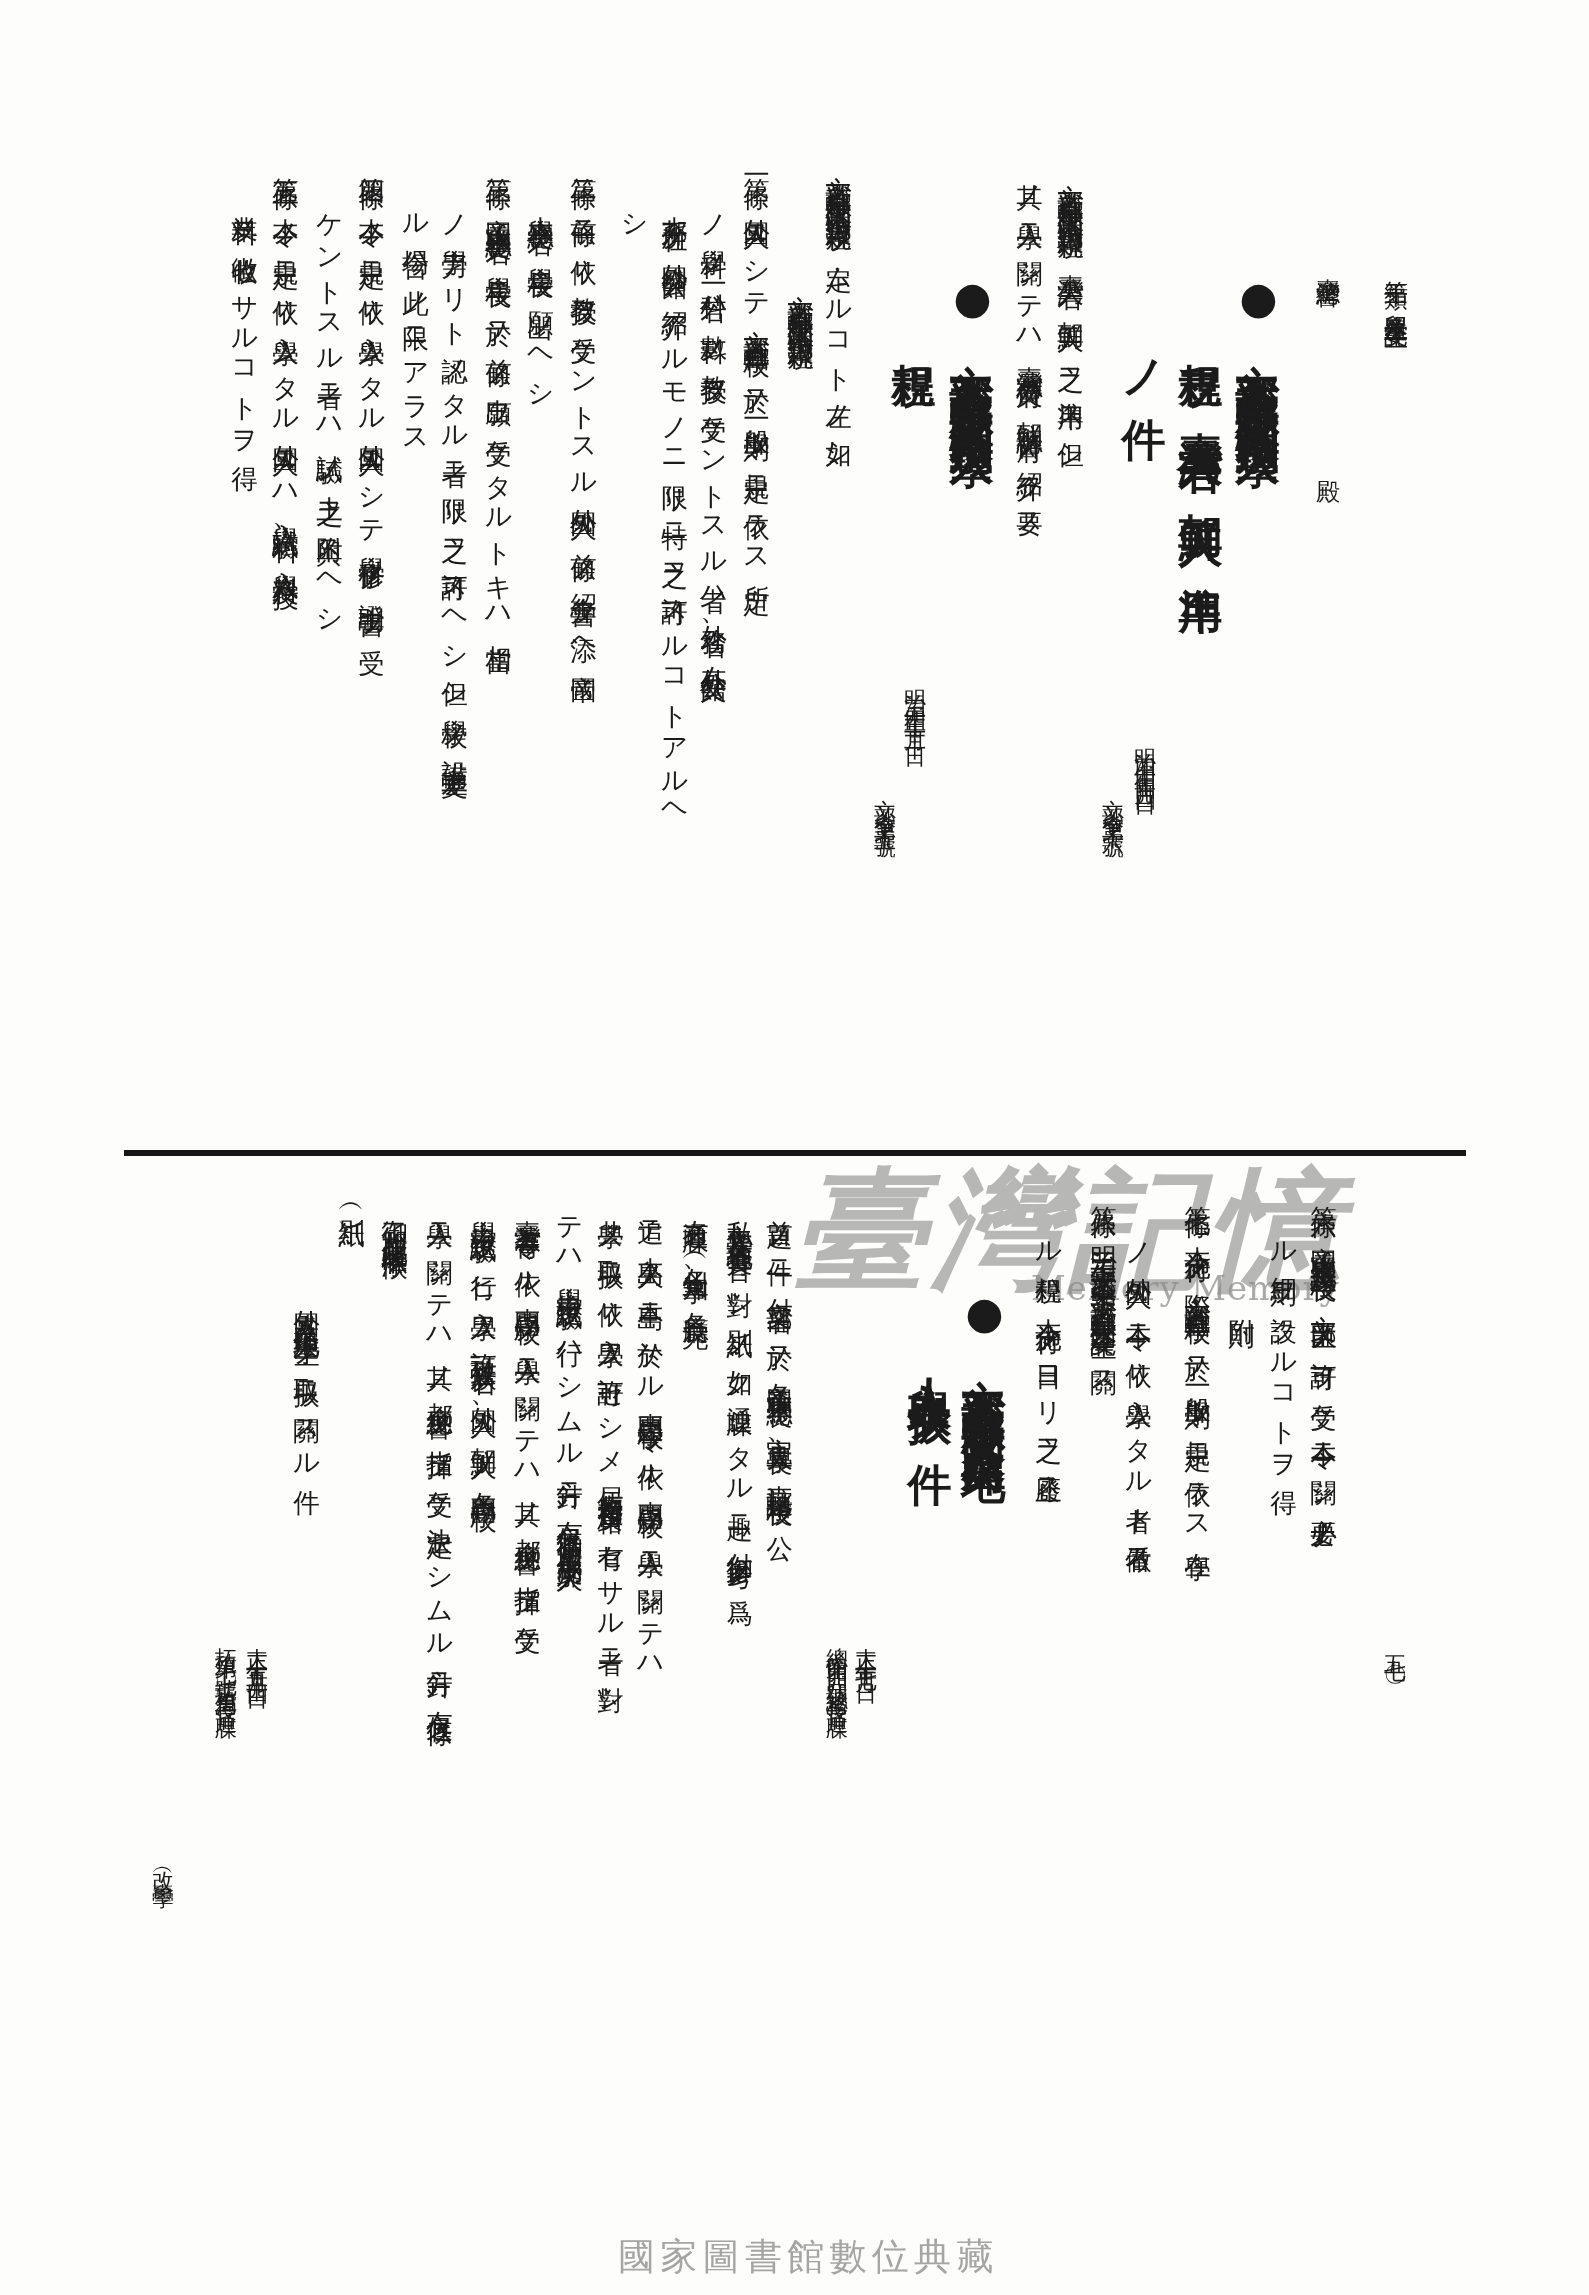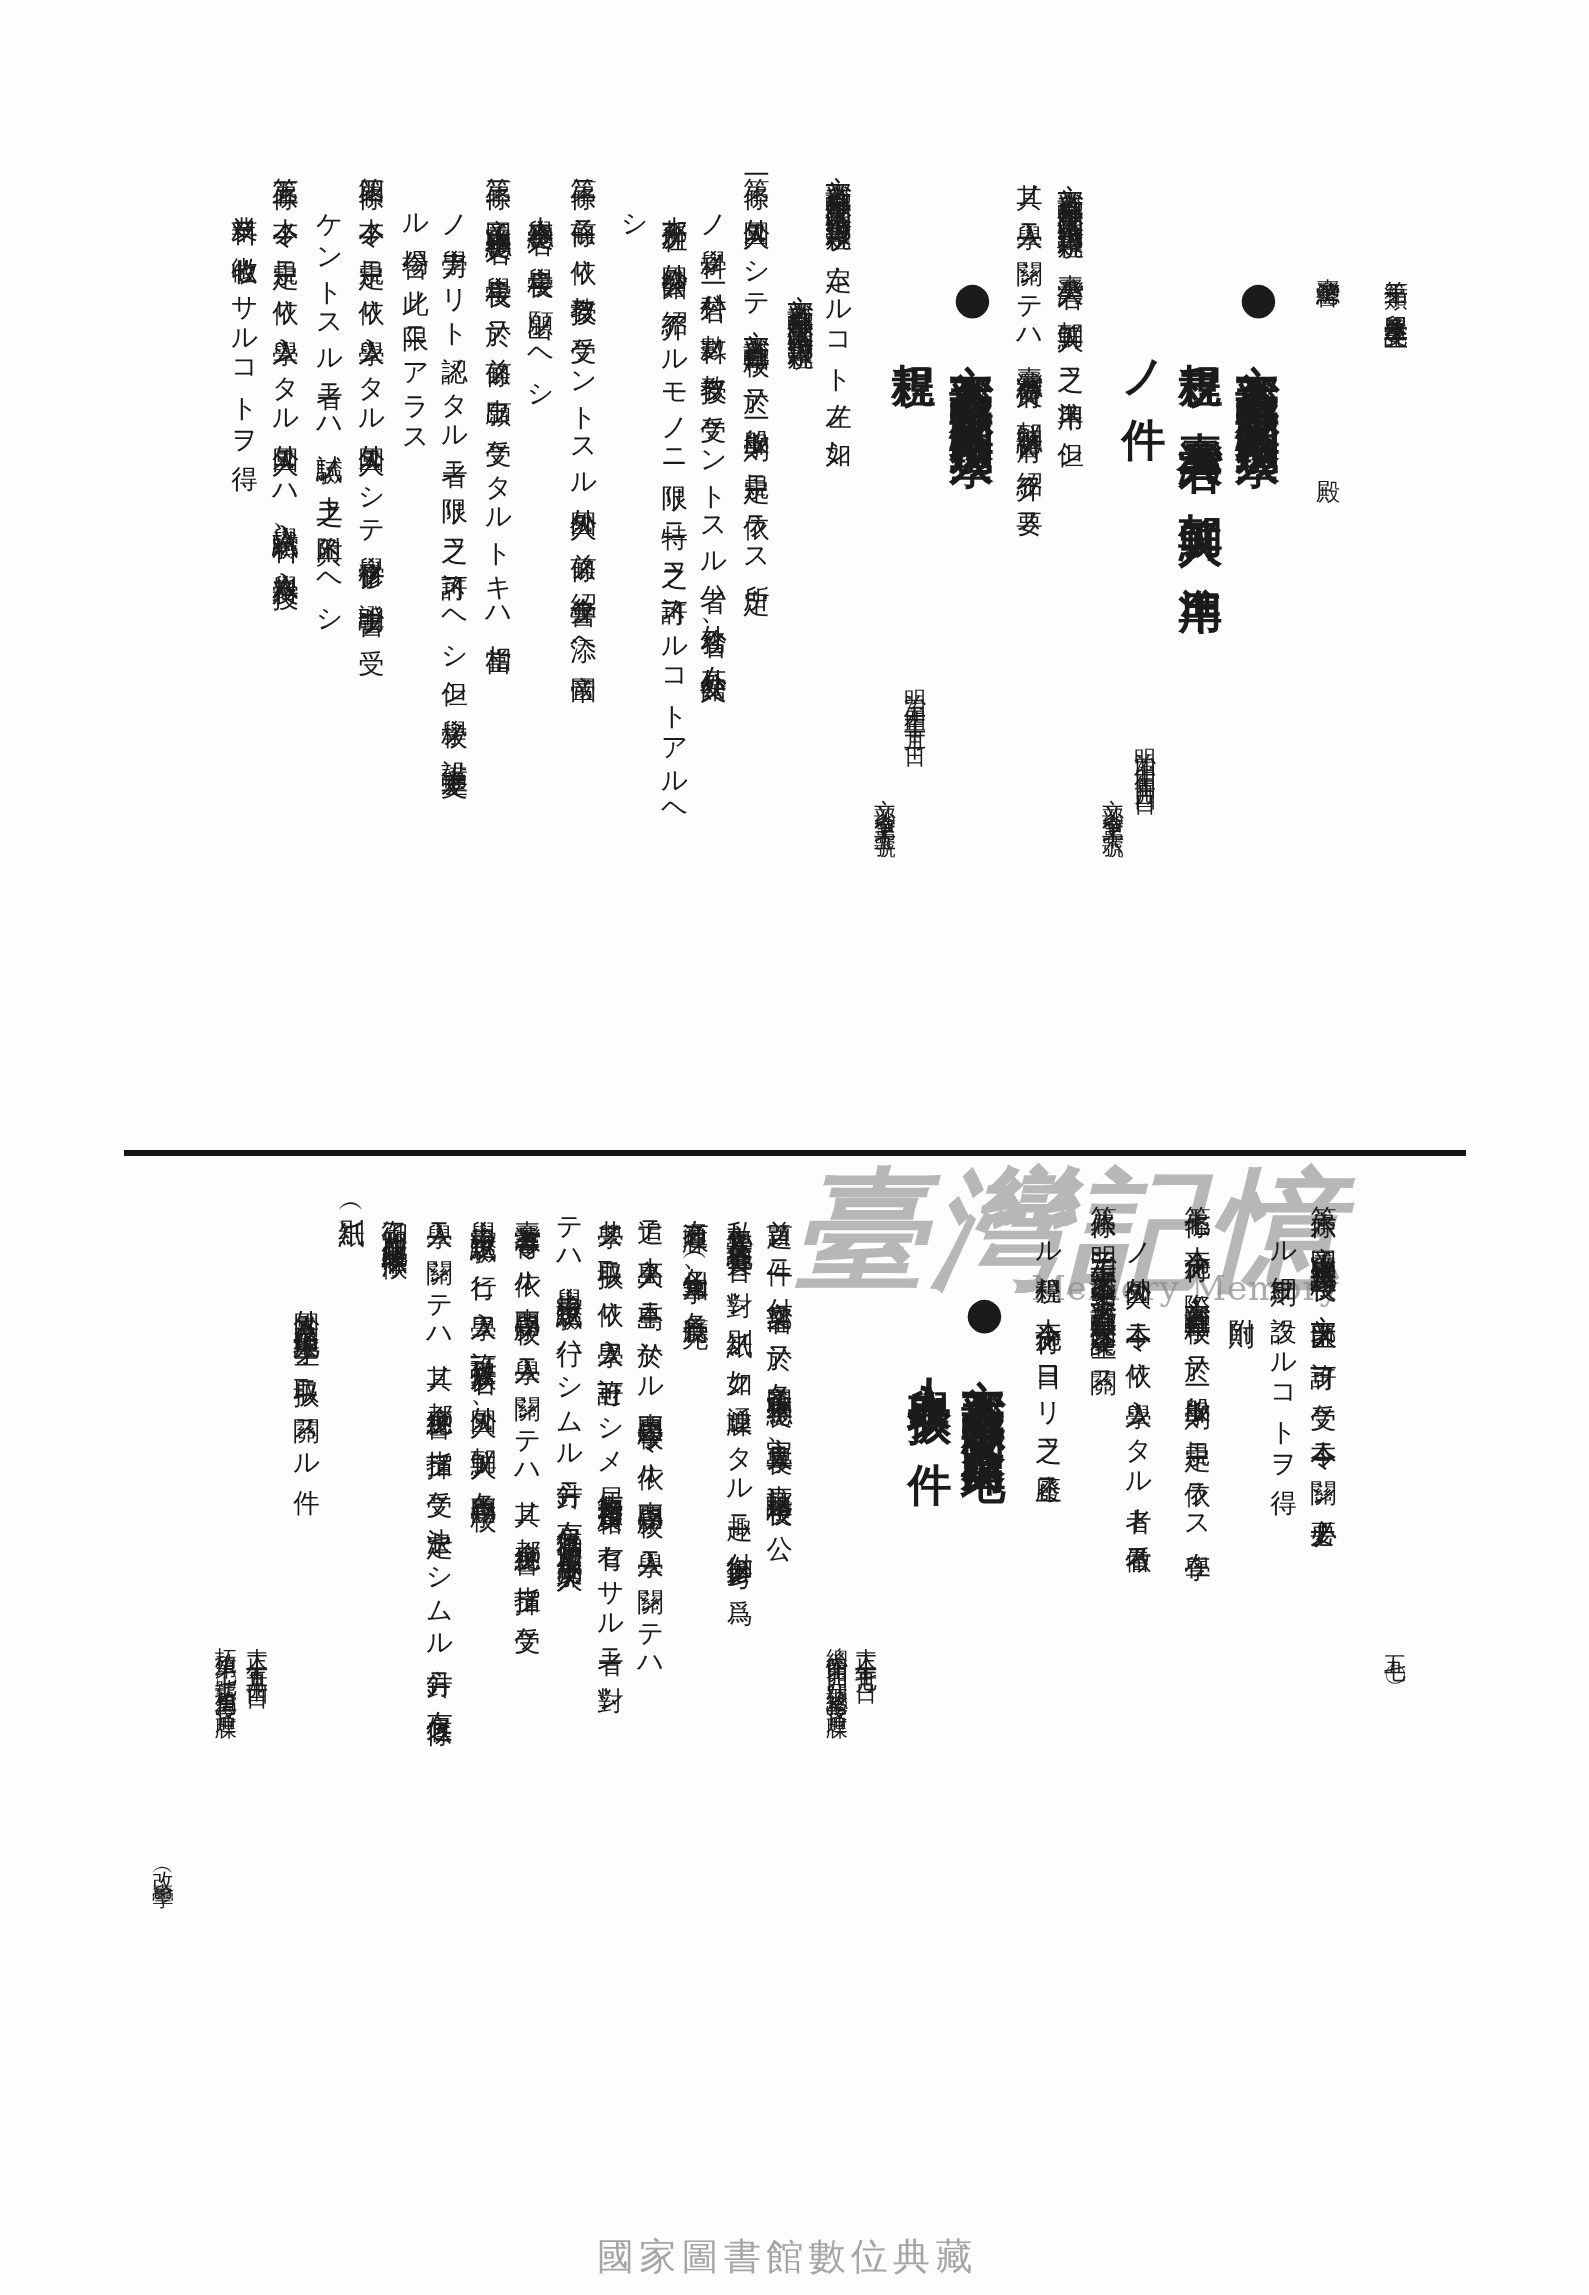--- a/index.html
+++ b/index.html
@@ -22,21 +22,21 @@
   .wm-cjk {
     position:absolute; left:786px; top:1143px; width:494px;
     font-size:131px; letter-spacing:7px; font-weight:700;
     color:rgba(125,125,125,0.55); font-style:italic; white-space:nowrap;margin-left:8px;
   }
   .wm-latin {
     position:absolute; left:1031px; top:1268px;
     font-size:34px; color:rgba(140,140,140,0.75); letter-spacing:0.9px;
   }
   .footer {
-    position:absolute; left:597px; top:2232px;
+    position:absolute; left:618px; top:2232px;
     font-size:37px; letter-spacing:5.3px; color:#a5a5a5;
   }
 </style>
 </head>
 <body>
 
 <div class="page">
 
   <div class="wm-cjk">臺灣記憶</div>
   <div class="wm-latin">Memory Memory</div>

